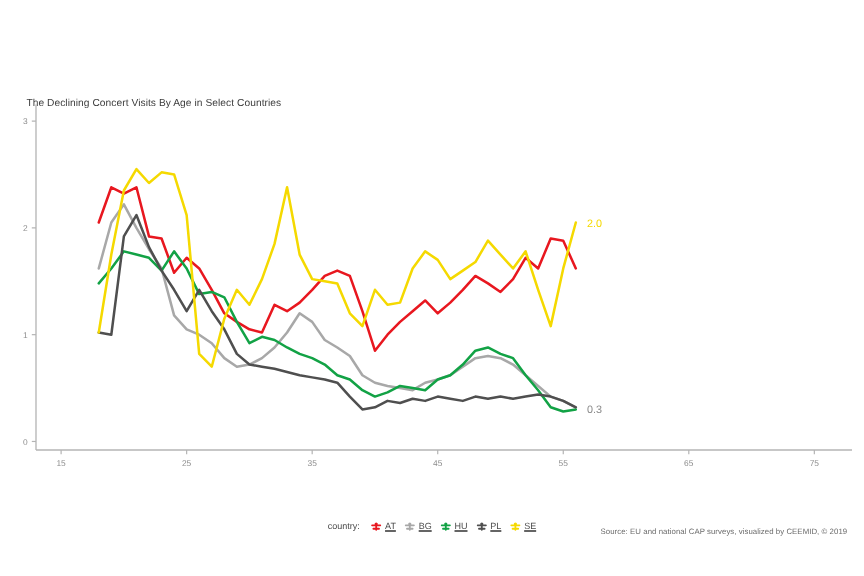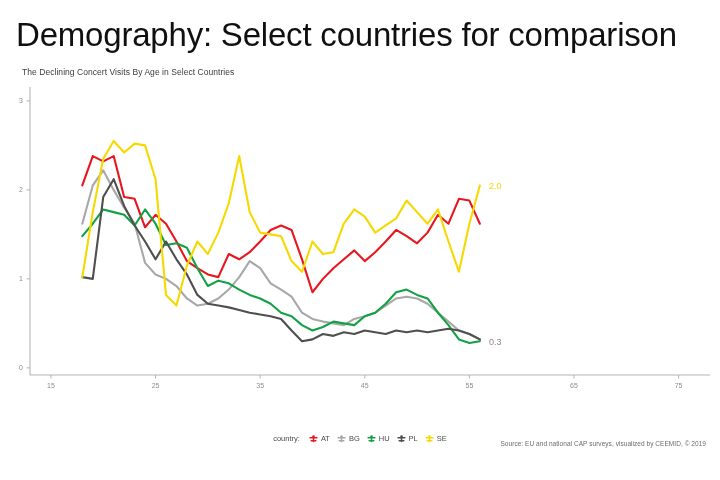--- a/index.html
+++ b/index.html
@@ -11,49 +11,48 @@
 
   #slide-title{
     position:absolute;left:16px;top:16px;width:690px;
     font-size:33px;line-height:38px;font-weight:400;color:#101010;
     letter-spacing:-0.2px;white-space:nowrap;
   }
 
   #chart-card{position:absolute;left:0;top:62px;width:720px;height:418px;}
 
   #chart-subtitle{
-    position:absolute;left:22px;top:5px;font-size:8.5px;color:#3c3c3c;
+    position:absolute;left:22px;top:18px;font-size:8.5px;color:#3c3c3c;
     letter-spacing:0.05px;white-space:nowrap;
   }
 
   #plot-svg{position:absolute;left:0;top:0;}
 
   .axis-tick-label{font-size:7px;fill:#8d8d8d;font-family:"Liberation Sans", sans-serif;}
   .series-annotation{font-size:9px;font-family:"Liberation Sans", sans-serif;}
 
   #legend{
     position:absolute;left:0;top:352px;width:720px;
     display:flex;justify-content:center;align-items:center;gap:7px;margin-top:20px;
   }
   #legend .legend-title{font-size:7.5px;color:#4a4a4a;margin-right:2px;}
-  .legend-item{display:flex;align-items:center;gap:3px;}
+  .legend-item{display:flex;align-items:center;gap:3px;text-decoration:underline;}
   .legend-item .legend-label{font-size:7.5px;color:#4a4a4a;}
   .legend-marker{width:9px;height:9px;display:block;}
 
   #source-note{
     position:absolute;right:14px;top:378px;
     font-size:6.5px;color:#6b6b6b;letter-spacing:0.05px;white-space:nowrap;
   }
 </style>
 </head>
 <body>
 
 <div id="slide">
 
-  <div id="slide-title">Demography: Select countries for comparison</div>
 
   <div id="chart-card">
 
     <div id="chart-subtitle">The Declining Concert Visits By Age in Select Countries</div>
 
     <svg id="plot-svg" width="720" height="400">
       <g id="axes-layer">
           <line x1="30" y1="25" x2="30" y2="313" stroke="#b4b4b4" stroke-width="1.1"></line>
           <line x1="30" y1="313" x2="710" y2="313" stroke="#b4b4b4" stroke-width="1.1"></line>
           <line x1="26.5" y1="305.8805031446541" x2="30" y2="305.8805031446541" stroke="#b4b4b4" stroke-width="1"></line>

